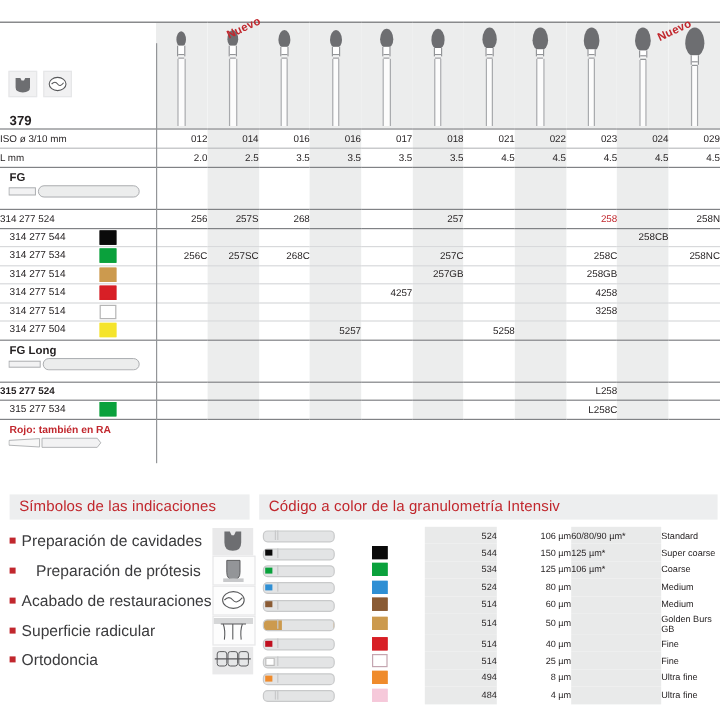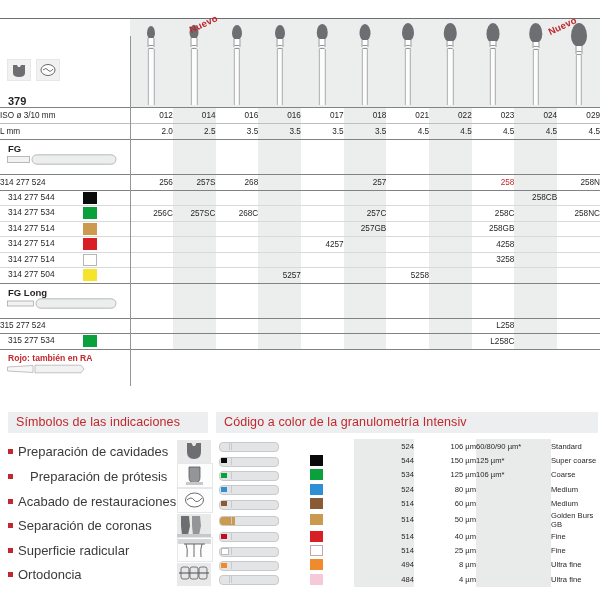--- a/index.html
+++ b/index.html
@@ -434,21 +434,21 @@
         <td class="rule-mid"></td>
         <td class="rule-mid stripe"></td>
         <td class="rule-mid"></td>
         <td class="rule-mid stripe"></td>
         <td class="rule-mid"></td>
         <td class="rule-mid stripe"></td>
         <td class="rule-mid"></td>
       </tr>
 
       <tr>
-        <td class="rule-mid lbl" style="height:14.5px;">315 277 524</td>
+        <td class="rule-mid lbl" style="height:14.5px;font-weight:bold;">315 277 524</td>
         <td class="rule-mid num"></td>
         <td class="rule-mid num stripe"></td>
         <td class="rule-mid num"></td>
         <td class="rule-mid num stripe"></td>
         <td class="rule-mid num"></td>
         <td class="rule-mid num stripe"></td>
         <td class="rule-mid num"></td>
         <td class="rule-mid num stripe"></td>
         <td class="rule-mid num">L258</td>
         <td class="rule-mid num stripe"></td>
@@ -529,34 +529,20 @@
         </tr>
         <tr>
           <td>
             <span class="sqred"></span><span class="symtext" style="padding-left:0;">Acabado de restauraciones</span>
           </td>
           <td>
             <div class="symimg white">
               <svg width="33" height="22" viewBox="0 0 33 22">
                 <ellipse cx="16.5" cy="11" rx="9" ry="7" fill="#fff" stroke="#58595b" stroke-width="0.9"></ellipse>
                 <path d="M9 11 q4 -4 7 0 q3 4 8 -2" fill="none" stroke="#58595b" stroke-width="0.9"></path>
-              </svg>
-            </div>
-          </td>
-        </tr>
-        <tr>
-          <td>
-            <span class="sqred"></span><span class="symtext" style="padding-left:0;">Separación de coronas</span>
-          </td>
-          <td>
-            <div class="symimg">
-              <svg width="34" height="23" viewBox="0 0 34 23">
-                <path d="M4 2 h8 l1 10 l-2 9 h-6 l-1 -9 z" fill="#6d6e71"></path>
-                <path d="M15 2 h8 l1 10 l-2 9 h-6 l-1 -9 z" fill="#939598"></path>
-                <rect x="0" y="20" width="34" height="3" fill="#c7c8ca"></rect>
               </svg>
             </div>
           </td>
         </tr>
         <tr>
           <td>
             <span class="sqred"></span><span class="symtext" style="padding-left:0;">Superficie radicular</span>
           </td>
           <td>
             <div class="symimg white">

